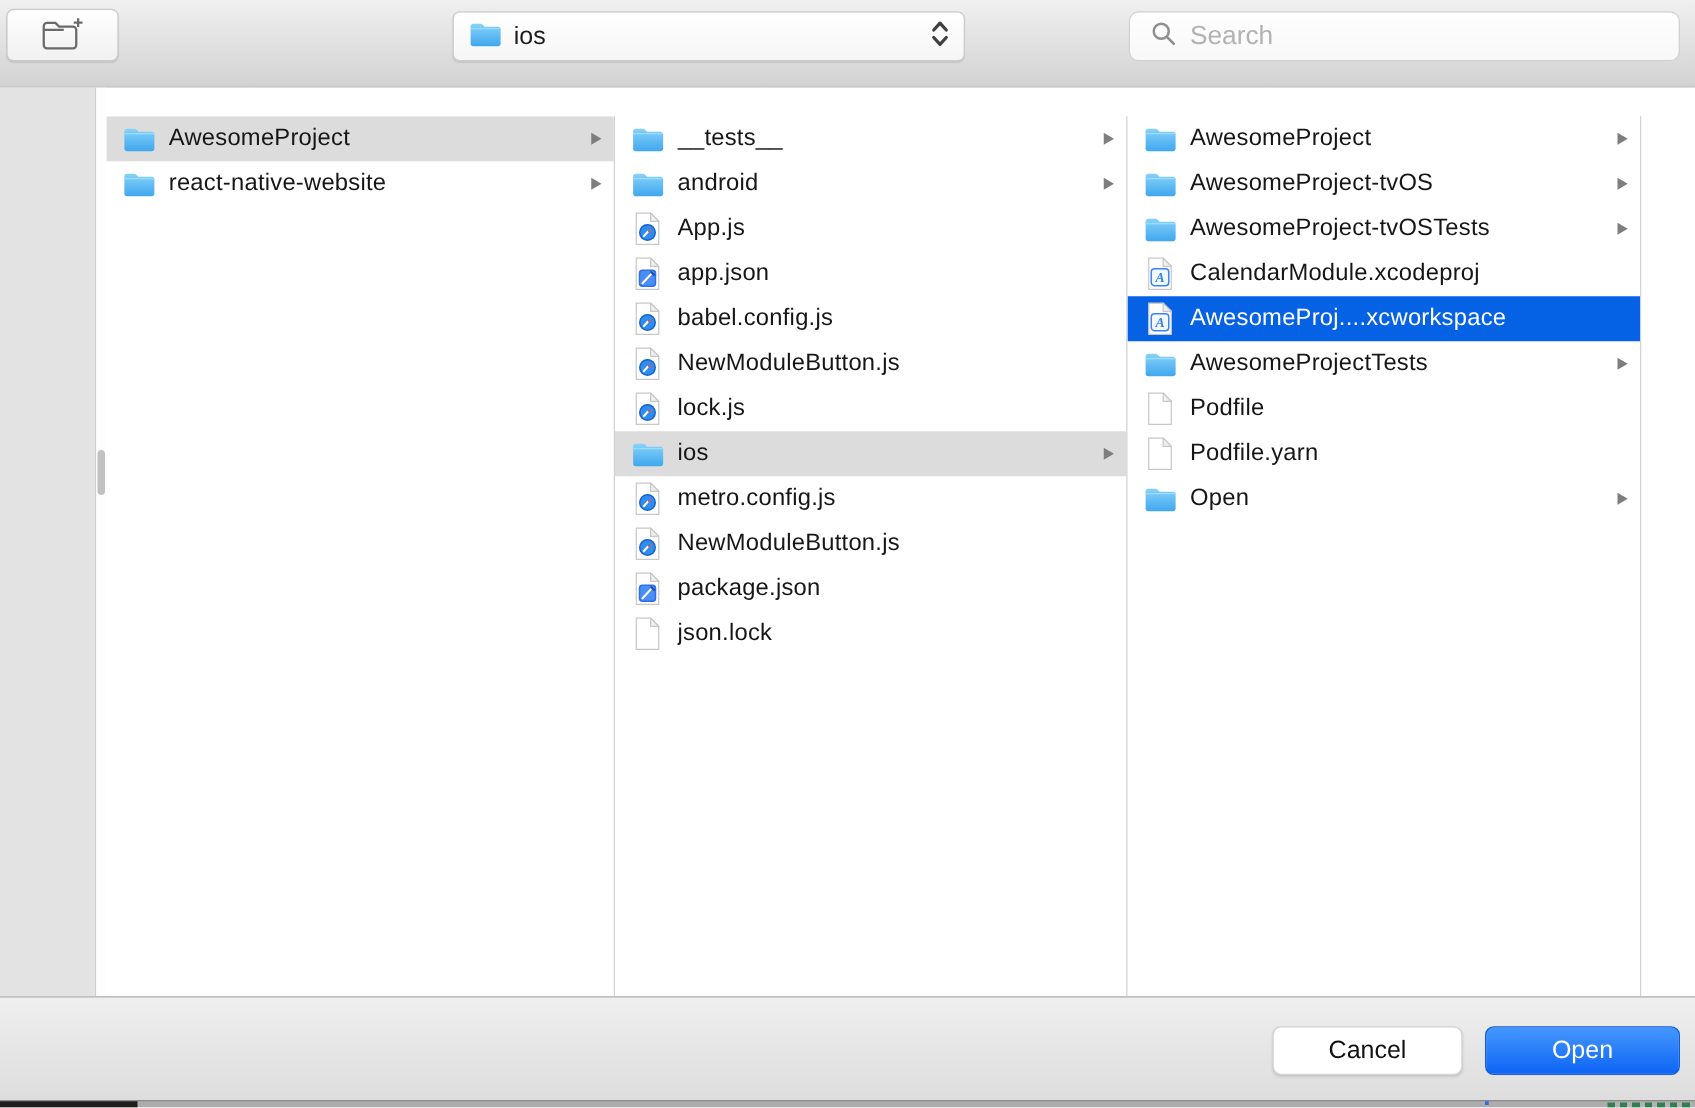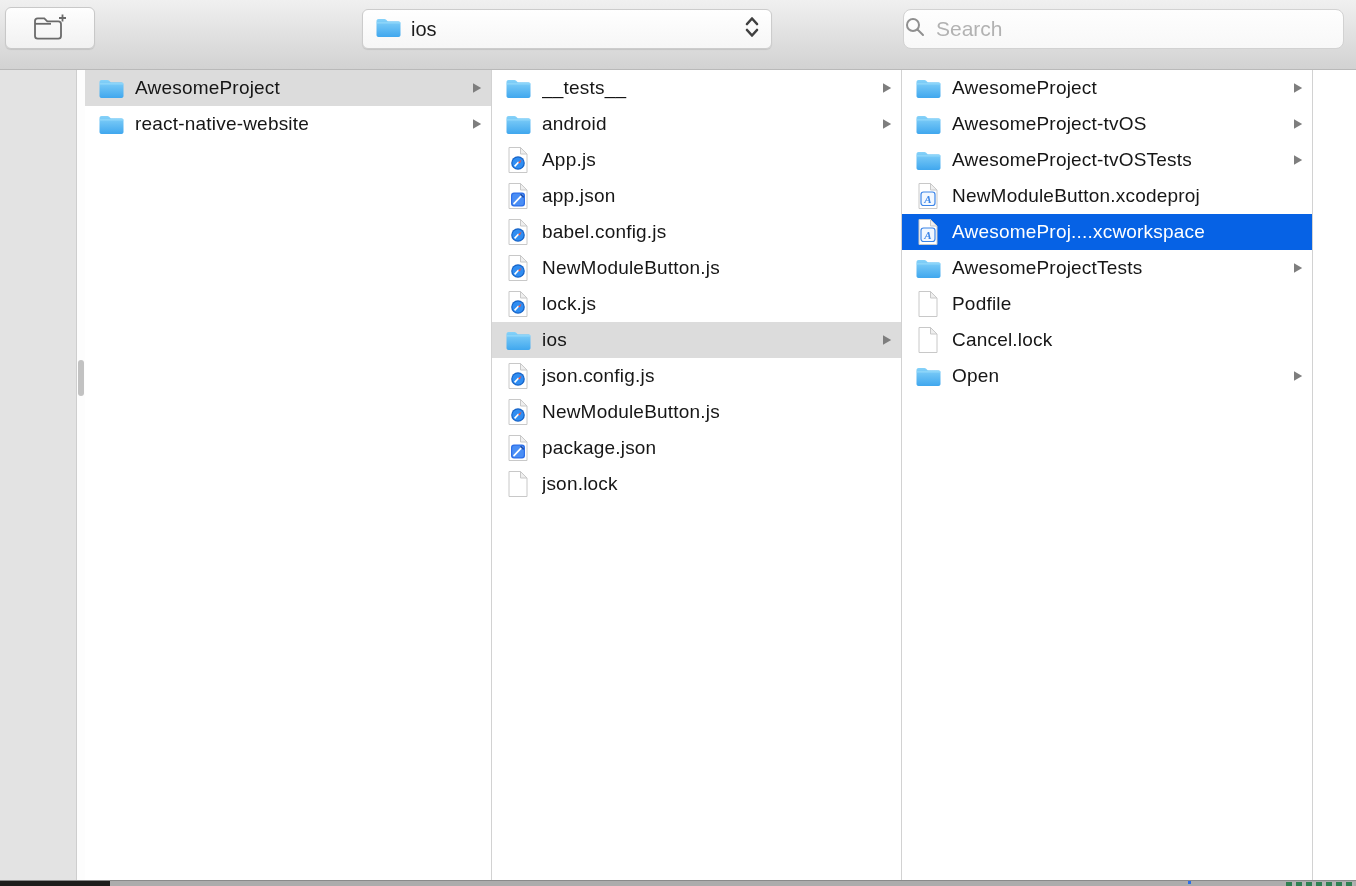--- a/index.html
+++ b/index.html
@@ -12,31 +12,31 @@
   .toolbar { height:70px; flex:none; background:linear-gradient(#f0f0f0,#d2d2d2); border-bottom:1px solid #b9b9b9; position:relative; }
   .nf-btn { position:absolute; left:5px; top:7px; width:90px; height:42px;
     background:linear-gradient(#fefefe,#f1f1f1); border:1px solid #c8c8c8; border-radius:6px;
     box-shadow:0 1px 1px rgba(0,0,0,.10); display:flex; align-items:center; justify-content:center; cursor:default; }
   .path-dd { position:absolute; left:362px; top:9px; width:410px; height:40px;
     background:linear-gradient(#ffffff,#f6f6f6); border:1px solid #cccccc; border-radius:6px;
     box-shadow:0 1px 1px rgba(0,0,0,.10); display:flex; align-items:center; padding:0 10px 0 12px; }
   .path-dd .lbl { font-size:20px; color:#1c1c1c; margin-left:9px; flex:1; }
   .search { position:absolute; left:903px; top:9px; width:441px; height:40px;
     background:linear-gradient(#fefefe,#f8f8f8); border:1px solid #d2d2d2; border-radius:8px;
-    display:flex; align-items:center; padding:0 0; }
+    display:flex; align-items:center; padding:0 16px; }
   .search input { border:none; outline:none; background:transparent; font-size:21px; margin-left:10px; width:100%;
     font-family:"Liberation Sans", sans-serif; color:#1c1c1c; }
   .search input::placeholder { color:#b2b2b2; }
 
   
   .browser { flex:1; display:flex; background:#fff; overflow:hidden; }
   .side-strip { width:77px; flex:none; background:#e3e3e3; border-right:1px solid #cecece; }
   .side-scroll { width:8px; flex:none; background:#fdfdfd; position:relative; }
   .side-scroll .thumb { position:absolute; left:1px; top:290px; width:6px; height:36px; background:#c2c2c2; border-radius:3px; }
-  .col { flex:none; border-right:1px solid #d2d2d2; overflow:hidden; }
+  .col { flex:none; border-right:1px solid #d2d2d2; overflow:hidden;margin-top:23px; }
   .col.c1 { width:407px; }
   .col.c2 { width:410px; }
   .col.c3 { width:411px; }
   .col.c4 { flex:1; border-right:none; }
 
   .row { height:36px; display:flex; align-items:center; padding:0 8px 0 12px; font-size:19px; color:#161616; cursor:default; }
   .row .icon { width:28px; flex:none; display:flex; align-items:center; justify-content:center; margin-right:10px; }
   .row .label { flex:1; white-space:nowrap; overflow:hidden; letter-spacing:.2px; }
   .row .arrow { flex:none; width:11px; display:flex; align-items:center; }
   .row.sel-gray { background:#dcdcdc; }
@@ -283,21 +283,21 @@
           <span class="icon">
             <svg viewBox="0 0 22 28" width="22" height="28">
               <path d="M2 1.5 h11.5 L20 8 v18.5 H2 Z" fill="#ffffff" stroke="#c8c8c8" stroke-width="1"></path>
               <path d="M13.5 1.5 V8 H20 Z" fill="#efefef" stroke="#c8c8c8" stroke-width="1" stroke-linejoin="round"></path>
               <circle cx="11" cy="17" r="6.8" fill="#1663c7"></circle>
               <circle cx="11" cy="17" r="5.6" fill="#2f8df2"></circle>
               <path d="M7.6 20.4 L11.6 16" stroke="#ffffff" stroke-width="1.6"></path>
               <path d="M11.2 16.4 L14.6 13.4 L12.9 17.4 Z" fill="#e8544a"></path>
             </svg>
           </span>
-          <span class="label">json.config.js</span>
+          <span class="label">metro.config.js</span>
         </div>
         <div class="row">
           <span class="icon">
             <svg viewBox="0 0 22 28" width="22" height="28">
               <path d="M2 1.5 h11.5 L20 8 v18.5 H2 Z" fill="#ffffff" stroke="#c8c8c8" stroke-width="1"></path>
               <path d="M13.5 1.5 V8 H20 Z" fill="#efefef" stroke="#c8c8c8" stroke-width="1" stroke-linejoin="round"></path>
               <circle cx="11" cy="17" r="6.8" fill="#1663c7"></circle>
               <circle cx="11" cy="17" r="5.6" fill="#2f8df2"></circle>
               <path d="M7.6 20.4 L11.6 16" stroke="#ffffff" stroke-width="1.6"></path>
               <path d="M11.2 16.4 L14.6 13.4 L12.9 17.4 Z" fill="#e8544a"></path>
@@ -391,21 +391,21 @@
         </div>
         <div class="row">
           <span class="icon">
             <svg viewBox="0 0 22 28" width="22" height="28">
               <path d="M2 1.5 h11.5 L20 8 v18.5 H2 Z" fill="#ffffff" stroke="#c8c8c8" stroke-width="1"></path>
               <path d="M13.5 1.5 V8 H20 Z" fill="#efefef" stroke="#c8c8c8" stroke-width="1" stroke-linejoin="round"></path>
               <rect x="4" y="10" width="14" height="13.5" rx="2.5" fill="#f2f8ff" stroke="#3c85e8" stroke-width="1.2"></rect>
               <text x="11" y="20.8" font-size="11" font-style="italic" font-weight="bold" fill="#3c85e8" text-anchor="middle" font-family="Liberation Serif, serif">A</text>
             </svg>
           </span>
-          <span class="label">NewModuleButton.xcodeproj</span>
+          <span class="label">CalendarModule.xcodeproj</span>
         </div>
         <div class="row sel-blue">
           <span class="icon">
             <svg viewBox="0 0 22 28" width="22" height="28">
               <path d="M2 1.5 h11.5 L20 8 v18.5 H2 Z" fill="#ffffff" stroke="#c8c8c8" stroke-width="1"></path>
               <path d="M13.5 1.5 V8 H20 Z" fill="#efefef" stroke="#c8c8c8" stroke-width="1" stroke-linejoin="round"></path>
               <rect x="4" y="10" width="14" height="13.5" rx="2.5" fill="#f2f8ff" stroke="#3c85e8" stroke-width="1.2"></rect>
               <text x="11" y="20.8" font-size="11" font-style="italic" font-weight="bold" fill="#3c85e8" text-anchor="middle" font-family="Liberation Serif, serif">A</text>
             </svg>
           </span>
@@ -440,21 +440,21 @@
           </span>
           <span class="label">Podfile</span>
         </div>
         <div class="row">
           <span class="icon">
             <svg viewBox="0 0 22 28" width="22" height="28">
               <path d="M2 1.5 h11.5 L20 8 v18.5 H2 Z" fill="#ffffff" stroke="#c8c8c8" stroke-width="1"></path>
               <path d="M13.5 1.5 V8 H20 Z" fill="#efefef" stroke="#c8c8c8" stroke-width="1" stroke-linejoin="round"></path>
             </svg>
           </span>
-          <span class="label">Cancel.lock</span>
+          <span class="label">Podfile.yarn</span>
         </div>
         <div class="row">
           <span class="icon">
             <svg viewBox="0 0 27 22" width="27" height="22">
               <defs>
                 <linearGradient id="gf" x1="0" y1="0" x2="0" y2="1">
                   <stop offset="0" stop-color="#86d2f9"></stop>
                   <stop offset="1" stop-color="#40a7ee"></stop>
                 </linearGradient>
               </defs>
@@ -466,19 +466,23 @@
           <span class="arrow">
             <svg viewBox="0 0 10 12" width="10" height="12">
               <path d="M1 1.2 L9.2 6 L1 10.8 Z" fill="#7e7e7e"></path>
             </svg>
           </span>
         </div>
       </div>
     <div class="col c4"></div>
   </div>
 
+  <div class="footer">
+    <button class="btn cancel">Cancel</button>
+    <button class="btn open">Open</button>
+  </div>
 </div>
 
 <div class="bottom-strip">
   <div class="dark"></div>
   <div class="bluetick"></div>
   <div class="green"></div>
 </div>
 
 </body></html>

